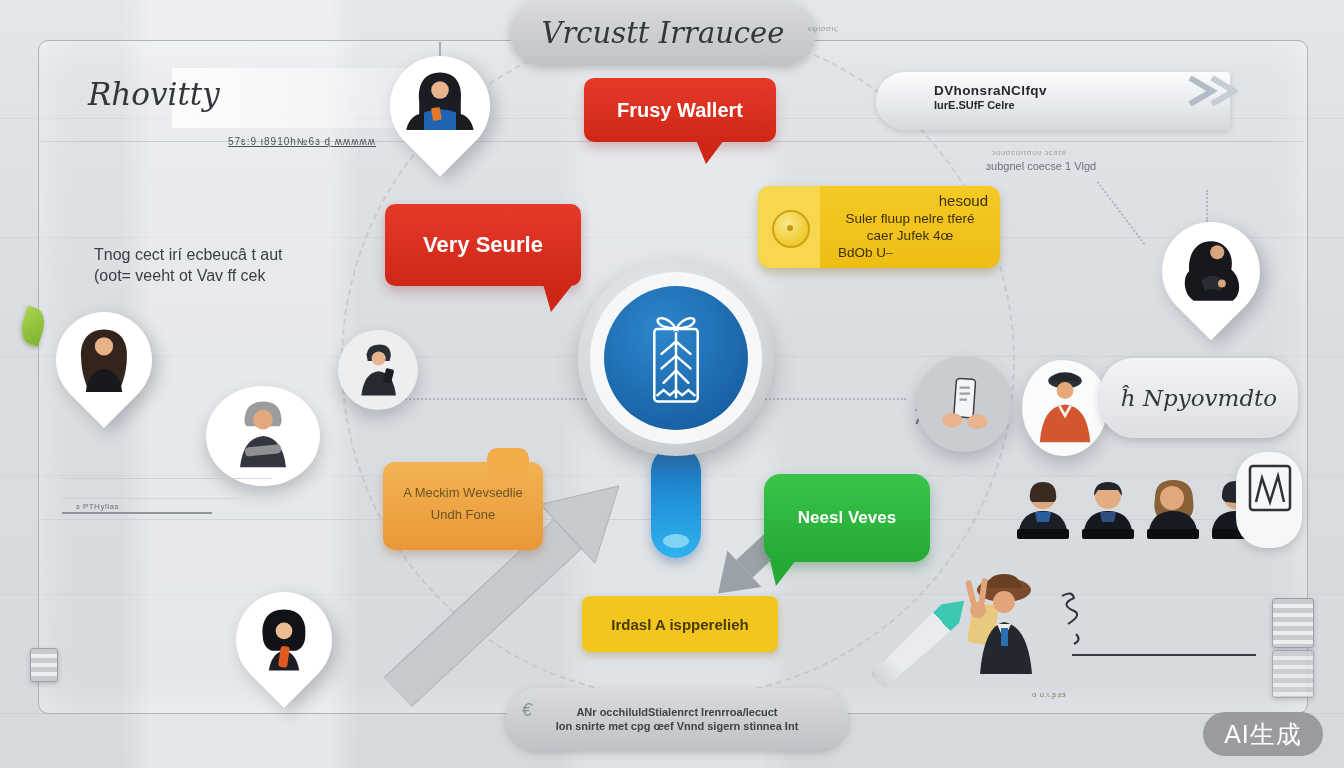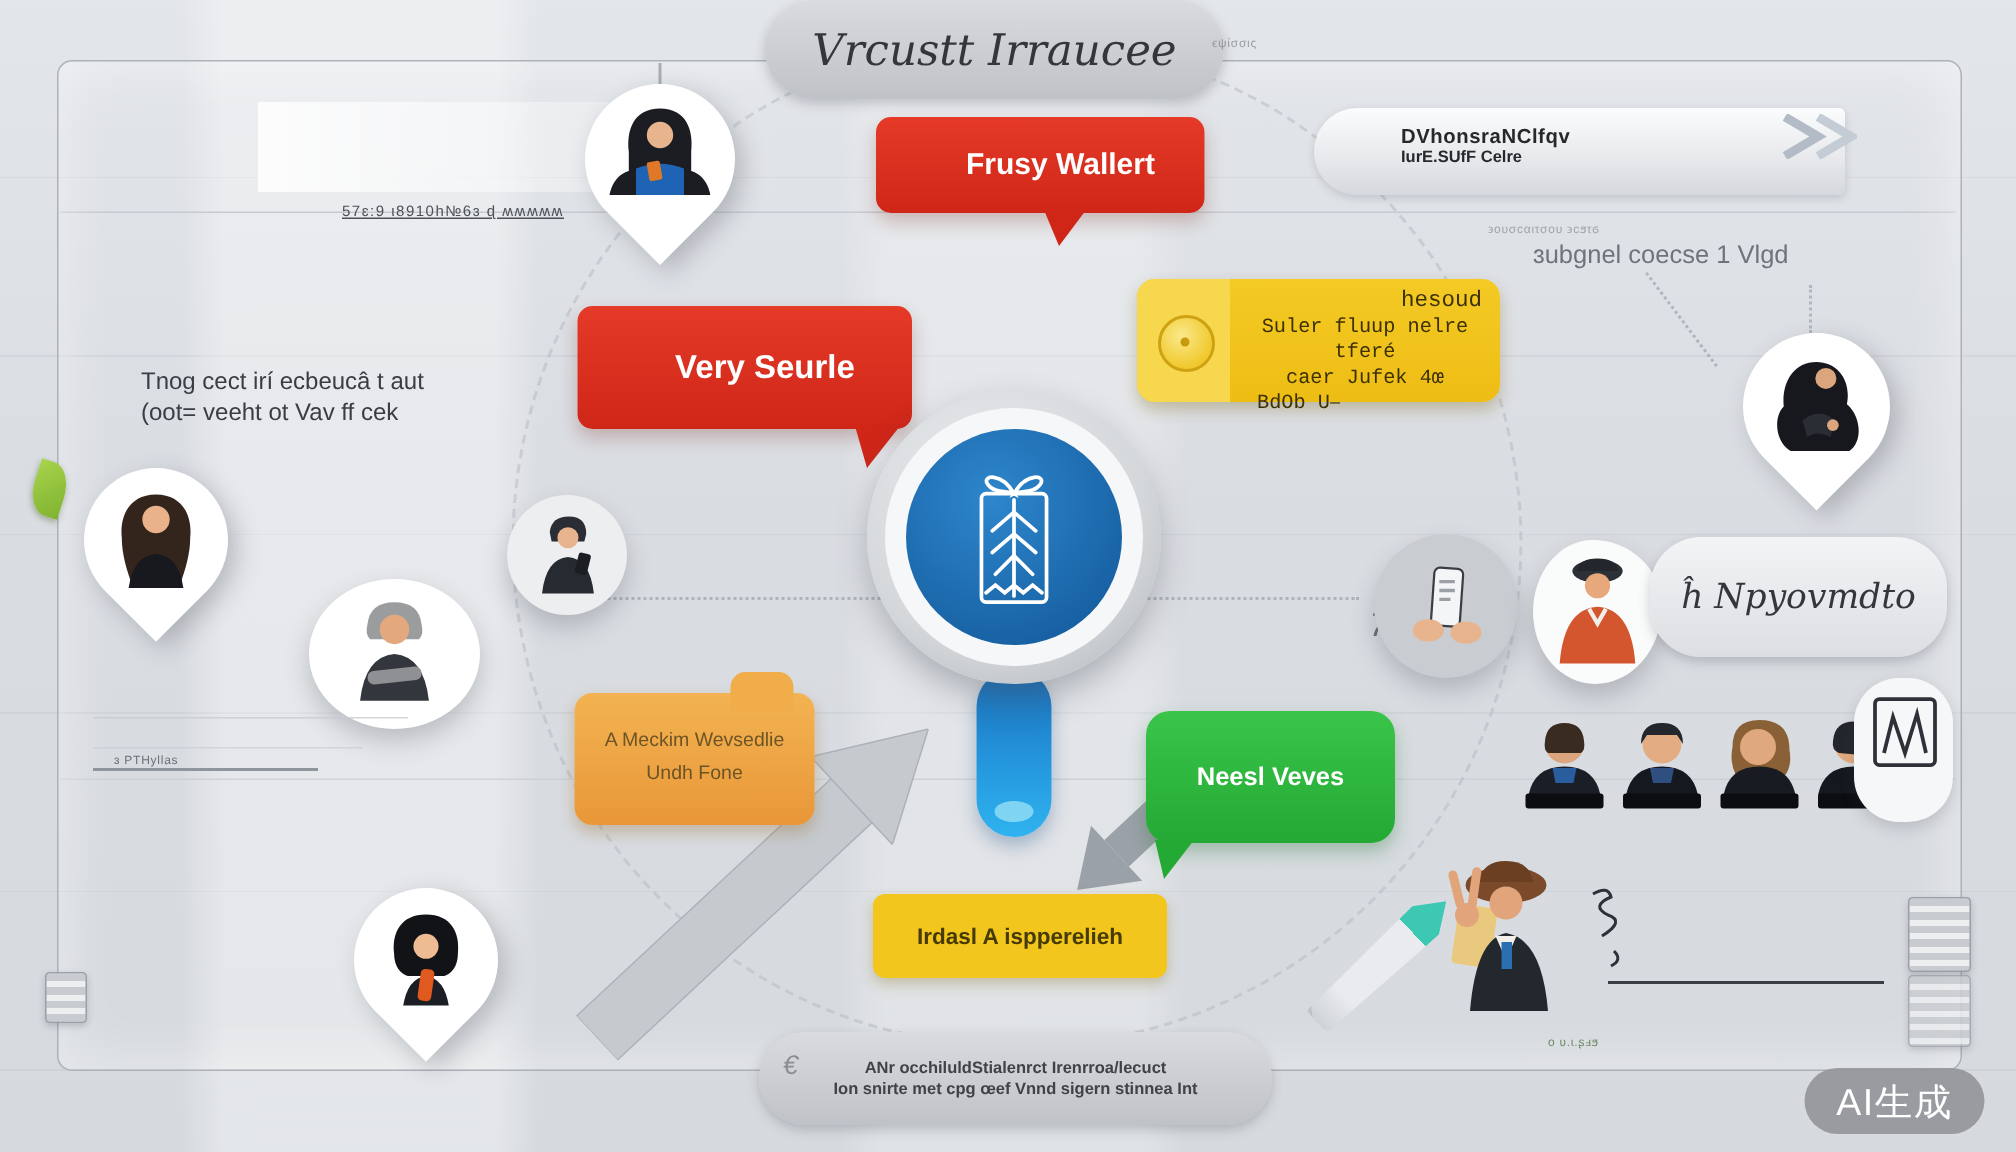--- a/index.html
+++ b/index.html
@@ -17,26 +17,26 @@
   .hline{height:1px;background:#c6cad0;}
   .dash-circle{left:341px;top:25px;width:670px;height:670px;border:2px dashed #b4bac1;border-radius:50%;opacity:.5;}
   .dot-line{border-top:2px dotted #98a0a8;opacity:.65;}
   
   .pill{border-radius:34px;background:linear-gradient(180deg,#d9dbde 0%,#cbcdd1 55%,#bfc2c6 100%);
         box-shadow:0 3px 8px rgba(60,65,75,.25);display:flex;align-items:center;justify-content:center;}
   .script{font-family:"DejaVu Serif",serif;font-style:italic;color:#33363b;}
   
   .bubble{border-radius:10px;display:flex;align-items:center;justify-content:center;color:#fff;
           box-shadow:0 6px 12px rgba(120,30,20,.25);}
-  .bubble.red{background:linear-gradient(180deg,#e53a28 0%,#cf2618 100%);padding-left:27px;}
+  .bubble.red{background:linear-gradient(180deg,#e53a28 0%,#cf2618 100%);}
   .bubble.green{background:linear-gradient(180deg,#3ac54a 0%,#23a934 100%);border-radius:16px;
                 box-shadow:0 6px 12px rgba(20,110,40,.3);}
   .tail{position:absolute;width:0;height:0;border-style:solid;}
   
-  .note-coin{background:linear-gradient(180deg,#f4ca25,#eebd14);border-radius:12px;box-shadow:0 5px 10px rgba(120,95,10,.3);font-family:Liberation Mono, monospace;}
+  .note-coin{background:linear-gradient(180deg,#f4ca25,#eebd14);border-radius:12px;box-shadow:0 5px 10px rgba(120,95,10,.3);}
   .coin-strip{position:absolute;left:0;top:0;bottom:0;width:62px;border-radius:12px 0 0 12px;background:#f6d74e;}
   .coin{position:absolute;left:14px;top:24px;width:34px;height:34px;border-radius:50%;
         background:radial-gradient(circle at 40% 35%,#fbe98a,#f0c92e 70%);border:2px solid #cfa213;}
   .coin-dot{position:absolute;left:13px;top:13px;width:6px;height:6px;border-radius:50%;background:#c79a10;}
   .note-orange{background:linear-gradient(180deg,#f3b352 0%,#e99738 100%);border-radius:12px;
                box-shadow:0 5px 10px rgba(150,95,25,.3);color:#6d5426;text-align:center;}
   .tabtop{position:absolute;width:42px;height:26px;border-radius:10px 10px 0 0;background:#f0ad4a;top:-14px;right:14px;}
   .note-yellow{background:#f2c61d;border-radius:8px;display:flex;align-items:center;justify-content:center;
                color:#463a05;box-shadow:0 4px 9px rgba(130,100,10,.3);}
   
@@ -88,33 +88,34 @@
   <div class="abs" style="left:439px;top:42px;width:2px;height:16px;background:#a9aeb4;"></div>
   <div class="abs dot-line" style="left:1206px;top:190px;width:2px;height:32px;border-top:none;border-left:2px dotted #98a0a8;"></div>
 
   <div class="abs" style="left:172px;top:68px;width:350px;height:60px;background:linear-gradient(90deg,rgba(255,255,255,.85),rgba(255,255,255,0));"></div>
 
   <div class="abs pill" style="left:510px;top:0;width:306px;height:66px;">
     <span class="script" style="font-size:29px;">Vrcustt Irraucee</span>
   </div>
   <span class="abs tinytxt" style="left:792px;top:24px;opacity:.6;margin-left:16px;">ϵψίσσις</span>
 
+  <span class="abs script" style="left:88px;top:76px;font-size:31px;">Rhovitty</span>
   <span class="abs" style="left:228px;top:136px;font-size:10px;color:#4c5157;text-decoration:underline;letter-spacing:1px;">57ɛ:9 ι8910h№6ɜ ɖ ʍʍʍʍʍ</span>
 
   <div class="abs" style="left:876px;top:72px;width:354px;height:58px;border-radius:30px 4px 4px 30px;background:linear-gradient(180deg,#fbfcfd 0%,#e6e8eb 60%,#d5d8dc 100%);box-shadow:0 2px 6px rgba(70,75,85,.2);"></div>
   <svg class="abs" style="left:1186px;top:76px;" width="52" height="30" viewBox="0 0 52 30">
     <path d="M4,2 L26,15 L4,28" fill="none" stroke="#b3bcc6" stroke-width="6"></path>
     <path d="M26,2 L48,15 L26,28" fill="none" stroke="#c4ccd5" stroke-width="6"></path>
   </svg>
   <div class="abs" style="left:934px;top:84px;line-height:14px;color:#26282c;">
     <div style="font-size:13.5px;font-weight:bold;letter-spacing:.4px;">DVhonsraNClfqv</div>
     <div style="font-size:11px;font-weight:bold;">IurE.SUfF Celre</div>
   </div>
   <span class="abs tinytxt" style="left:992px;top:148px;opacity:.55;">϶ουσϲαιτσου  ϶ϲϧτϭ</span>
-  <span class="abs" style="left:986px;top:160px;font-size:17px;color:#6e747c;margin-left:36px;">ɜubgnel coecse 1 Vlgd</span>
+  <span class="abs" style="left:986px;top:160px;font-size:11px;color:#6e747c;">ɜubgnel coecse 1 Vlgd</span>
 
   <div class="abs" style="left:94px;top:244px;font-size:16px;line-height:21px;color:#3a3e44;">
     <div>Tnog cect irí ecbeucâ t aut</div>
     <div>(oot= veeht ot Vav ff cek</div>
   </div>
 
   <svg class="abs" style="left:398px;top:652px;transform:rotate(-43deg);transform-origin:0 40px;" width="302" height="80" viewBox="0 0 302 80">
     <rect x="0" y="20" width="232" height="40" fill="#c6cacf" stroke="#adb2b8" stroke-width="1"></rect>
     <polygon points="232,0 302,40 232,80" fill="#c6cacf" stroke="#adb2b8" stroke-width="1"></polygon>
   </svg>

